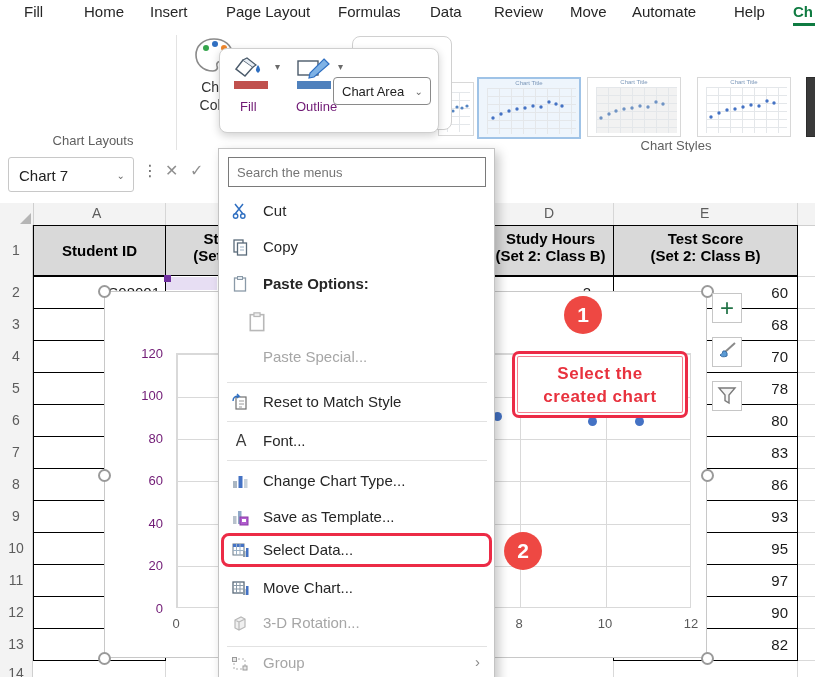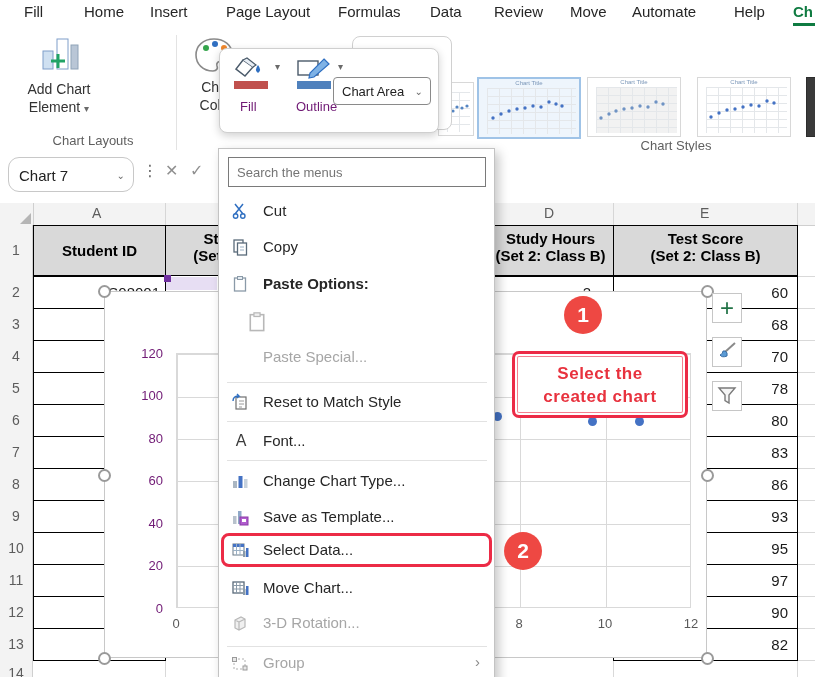--- a/index.html
+++ b/index.html
@@ -30,21 +30,21 @@
   .whitebox{left:352px;top:36px;width:98px;height:92px;background:#fff;border:1px solid #d0d0d0;border-radius:8px;z-index:40;}
   .minibar{left:219px;top:48px;width:218px;height:83px;background:#fff;border:1px solid #cfcfcf;border-radius:8px;
            box-shadow:0 3px 8px rgba(0,0,0,.18);z-index:50;}
   .swatch{position:absolute;height:8px;width:34px;}
   .mb-lbl{position:absolute;font-size:13px;color:#701a75;}
   .combo{position:absolute;left:113px;top:28px;width:98px;height:28px;border:1px solid #8a8a8a;border-radius:4px;
          font-size:13px;color:#222;line-height:28px;padding-left:8px;box-sizing:border-box;}
   .combo .chev{position:absolute;right:7px;top:0;}
   
   .frow{left:0;top:152px;width:815px;height:51px;background:#fff;border-bottom:1px solid #d9d9d9;}
-  .namebox{position:absolute;left:8px;top:5px;width:126px;height:35px;border:1px solid #c8c8c8;border-radius:11px;
+  .namebox{position:absolute;left:8px;top:5px;width:126px;height:35px;border:1px solid #c8c8c8;border-radius:3px;
            font-size:15px;color:#222;line-height:35px;padding-left:10px;box-sizing:border-box;}
   .namebox .chev{position:absolute;right:8px;top:0;}
   .fico{position:absolute;top:9px;font-size:16px;color:#8f8f8f;}
   
   .colhead{left:0;top:203px;width:815px;height:22px;background:#f3f3f3;border-bottom:1px solid #cfcfcf;z-index:2;}
   .colletter{position:absolute;top:2px;font-size:14px;color:#5c5c5c;}
   .cdiv{position:absolute;top:0;width:1px;height:22px;background:#d6d6d6;}
   .rowhead{position:absolute;left:0;width:32px;background:#f3f3f3;border-right:1px solid #cfcfcf;z-index:2;
            text-align:center;font-size:14px;color:#5c5c5c;}
   .gridline-h{position:absolute;height:1px;background:#d9d9d9;z-index:1;}
@@ -109,31 +109,20 @@
     <span class="tab" style="left:494px">Review</span>
     <span class="tab" style="left:570px">Move</span>
     <span class="tab" style="left:632px">Automate</span>
     <span class="tab" style="left:734px">Help</span>
     <span class="tab active" style="left:793px">Ch</span>
     <div class="tab-underline" style="left:793px;width:22px"></div>
   </div>
 
   <div class="abs ribbon">
 
-    <div class="rbtn" style="left:18px;top:8px;width:82px">
-      <span>
-        <svg width="44" height="42" viewBox="0 0 44 42">
-          <rect x="6" y="16" width="10" height="18" fill="#cfe0f1" stroke="#7f9ec9"></rect>
-          <rect x="20" y="4" width="11" height="30" fill="#fff" stroke="#7f9ec9"></rect>
-          <rect x="34" y="10" width="7" height="24" fill="#b9c6d6" stroke="#8fa3b8"></rect>
-          <path d="M14 26 h14 M21 19 v14" stroke="#21a366" stroke-width="3" fill="none"></path>
-        </svg>
-      </span>
-      <div class="lbl"><span>Add Chart Element</span> <span class="chev">▾</span></div>
-    </div>
 
     <div class="vdiv" style="left:176px;top:8px;height:115px"></div>
     <div class="group-label" style="left:18px;top:106px;width:150px">Chart Layouts</div>
 
     <div class="rbtn" style="left:182px;top:8px;width:64px">
       <span>
         <svg width="42" height="40" viewBox="0 0 42 40">
           <path d="M21 4 C10 4 3 11 3 20 c0 9 7 16 17 16 c4 0 5-3 4-5 c-1-3 1-5 5-5 h5 c3 0 5-3 5-7 C39 10 31 4 21 4 Z" fill="#fff" stroke="#8a8a8a" stroke-width="1.6"></path>
           <circle cx="13" cy="13" r="3" fill="#35a54c"></circle>
           <circle cx="22" cy="9" r="3" fill="#2f6fc1"></circle>

